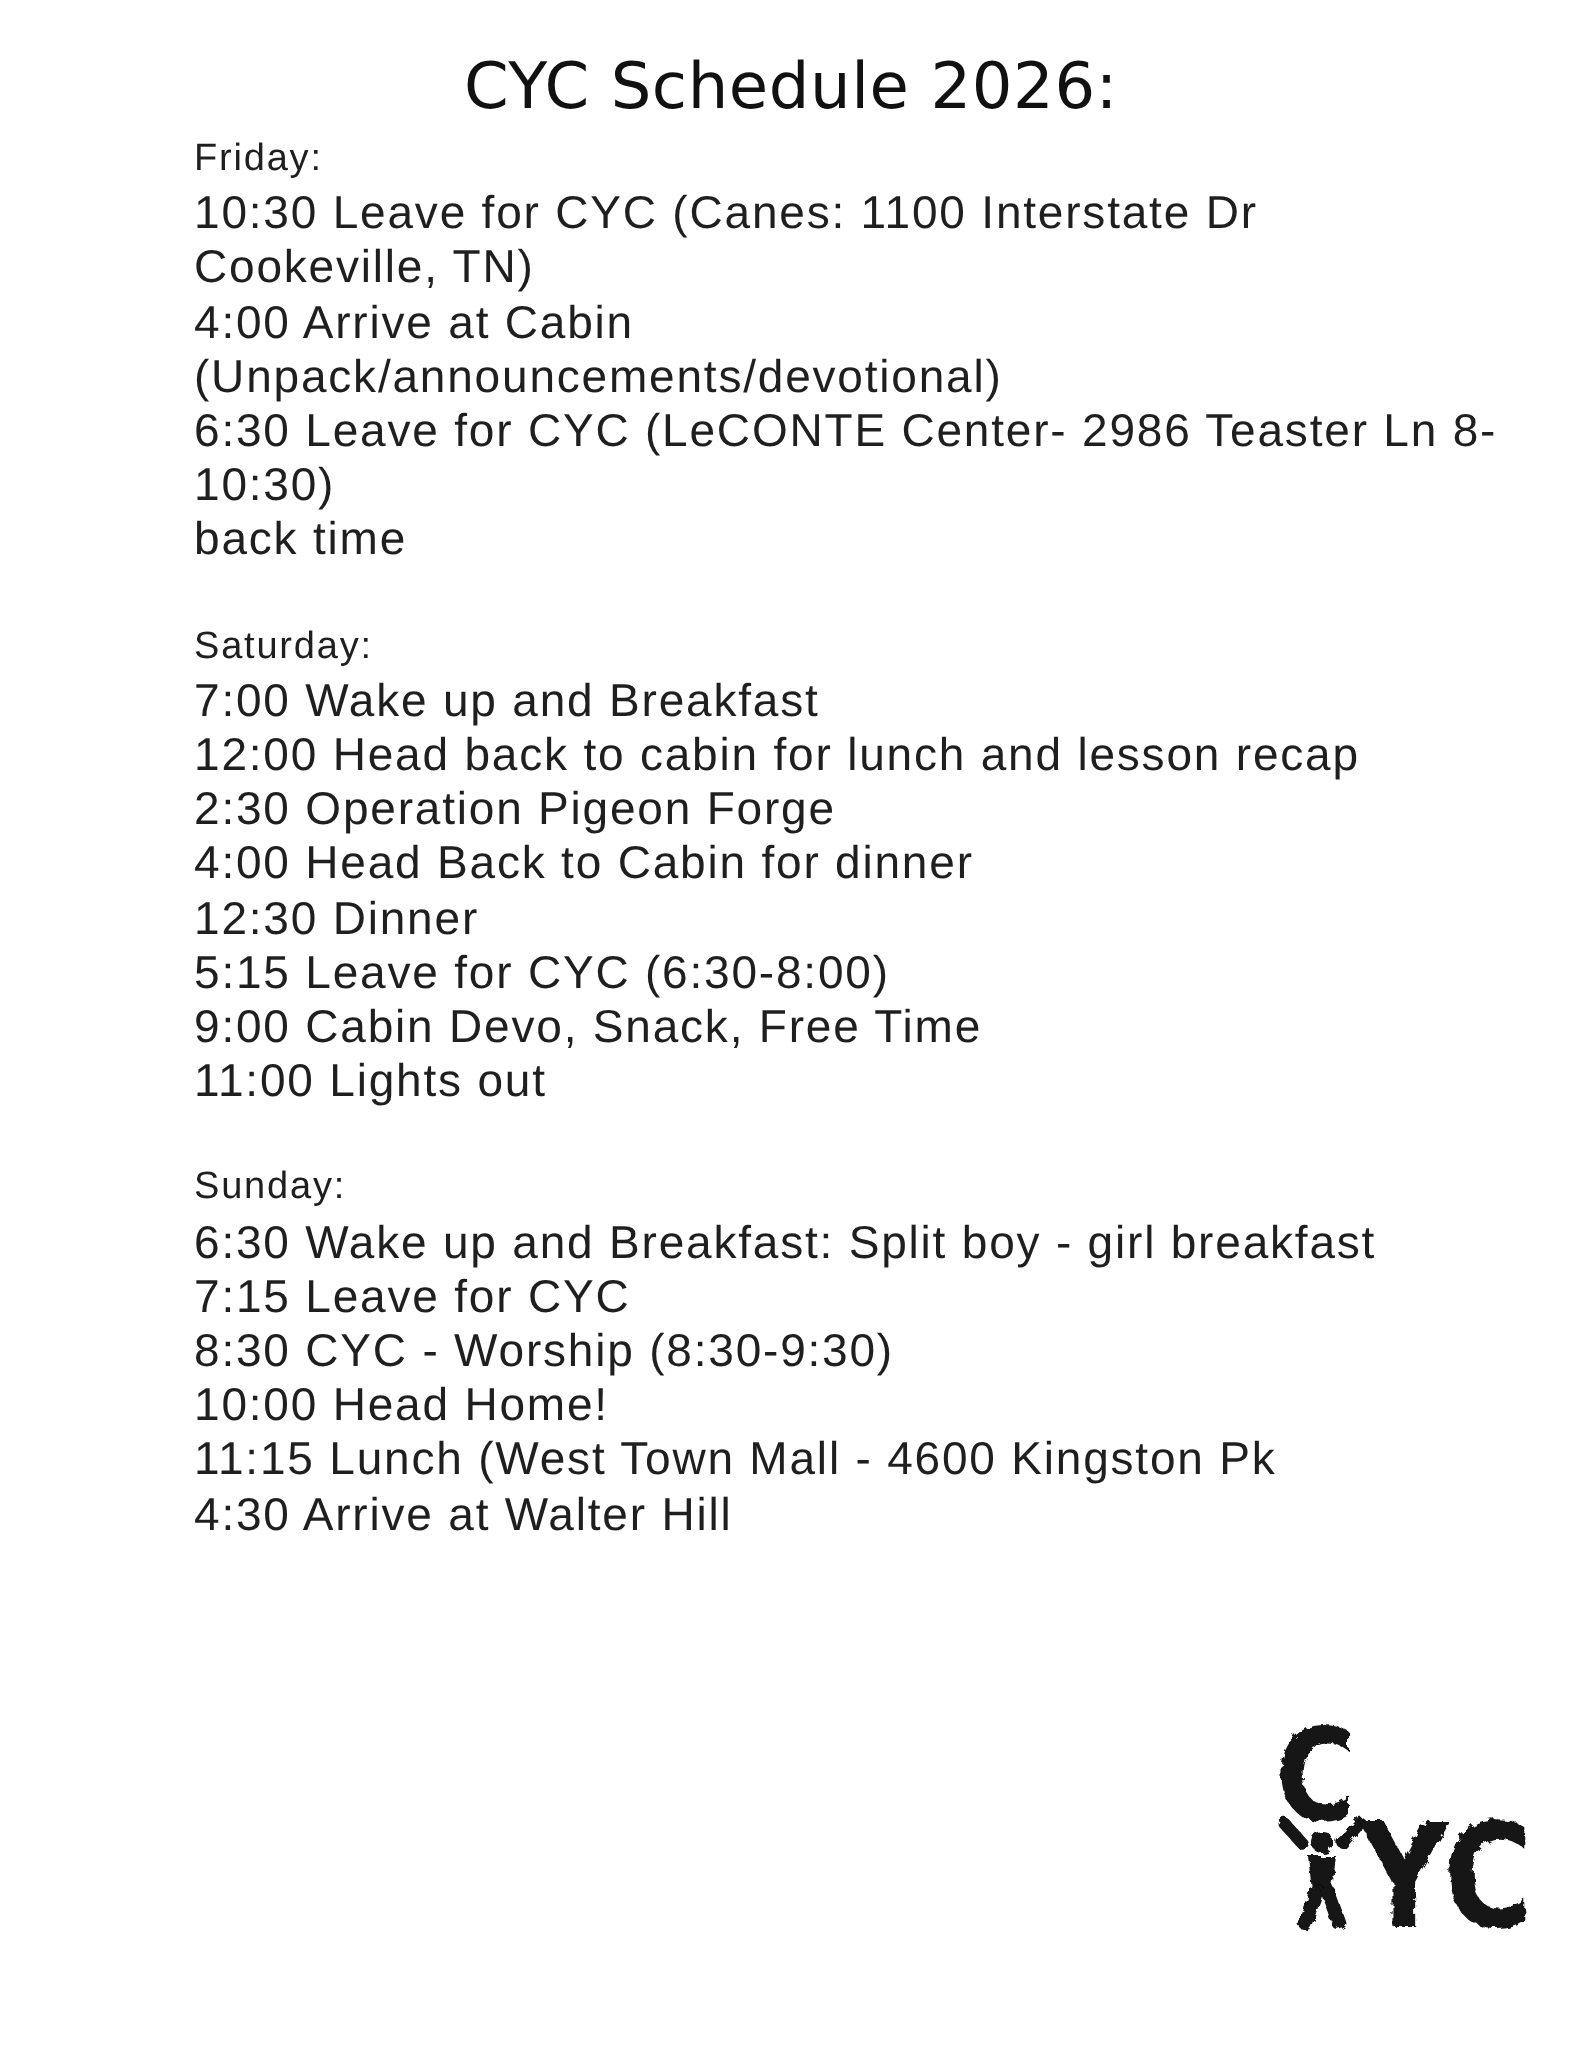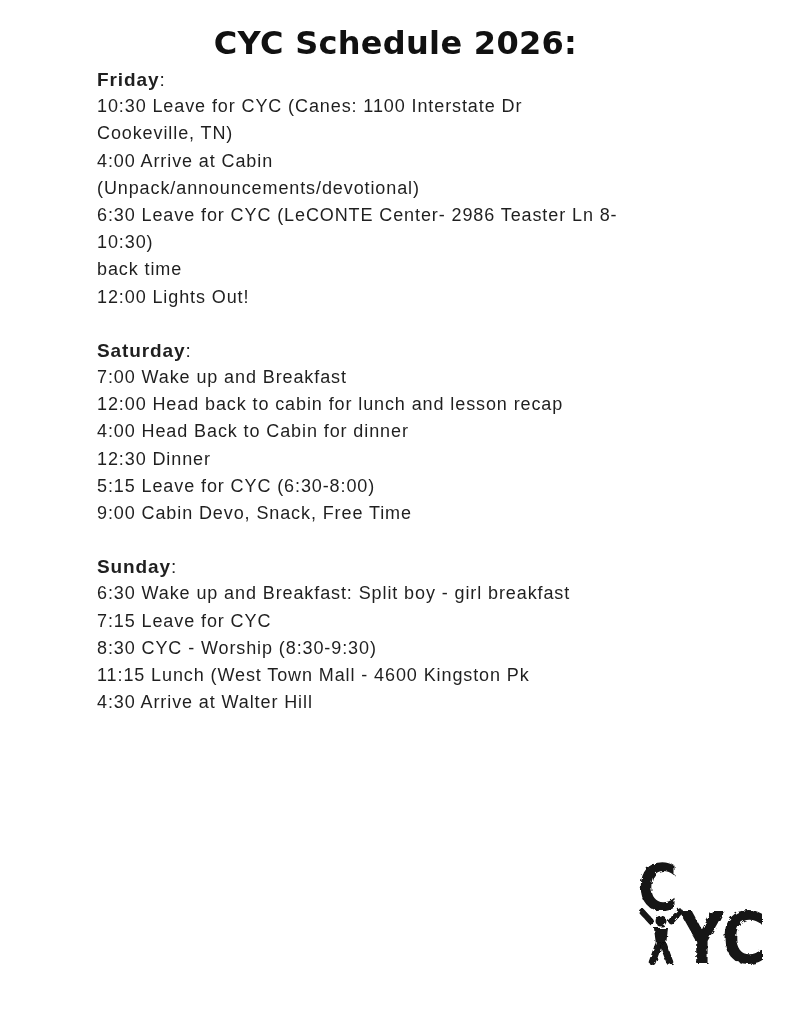--- a/index.html
+++ b/index.html
@@ -16,41 +16,41 @@
     height: 1024px;
     background: #ffffff;
   }
   .title {
     position: absolute;
     top: 24px;
     left: 0;
     width: 100%;
     text-align: center;
     font-family: "DejaVu Sans", "Liberation Sans", sans-serif;
-    font-weight: bold;
+    font-weight: normal;
     font-size: 32px;
     letter-spacing: 0.3px;
     color: #111111;
   }
   .content {
     position: absolute;
     top: 66px;
     left: 97px;
     width: 620px;
   }
   .section { margin-bottom: 26px; }
   .day-header {
     font-size: 19px;
     line-height: 27.2px;
     letter-spacing: 0.9px;
     white-space: nowrap;
   }
-  .day-header .day-name { font-weight: bold; margin-top: 32px; }
+  .day-header .day-name { font-weight: normal; margin-top: 32px; }
   .line {
-    font-size: 18px;
+    font-size: 23px;
     line-height: 27.2px;
     letter-spacing: 0.9px;
     white-space: nowrap;
   }
   .logo {
     position: absolute;
     left: 632px;
     top: 858px;
     width: 140px;
     height: 115px;
@@ -67,38 +67,40 @@
 
     <div class="section">
       <div class="day-header"><span class="day-name">Friday</span><span>:</span></div>
       <div class="line">10:30 Leave for CYC (Canes: 1100 Interstate Dr</div>
       <div class="line">Cookeville, TN)</div>
       <div class="line">4:00 Arrive at Cabin</div>
       <div class="line">(Unpack/announcements/devotional)</div>
       <div class="line">6:30 Leave for CYC (LeCONTE Center- 2986 Teaster Ln 8-</div>
       <div class="line">10:30)</div>
       <div class="line">back time</div>
-      <div class="line">12:00 Lights Out!</div>
     </div>
 
     <div class="section">
       <div class="day-header"><span class="day-name">Saturday</span><span>:</span></div>
       <div class="line">7:00 Wake up and Breakfast</div>
       <div class="line">12:00 Head back to cabin for lunch and lesson recap</div>
+      <div class="line">2:30 Operation Pigeon Forge</div>
       <div class="line">4:00 Head Back to Cabin for dinner</div>
       <div class="line">12:30 Dinner</div>
       <div class="line">5:15 Leave for CYC (6:30-8:00)</div>
       <div class="line">9:00 Cabin Devo, Snack, Free Time</div>
+      <div class="line">11:00 Lights out</div>
     </div>
 
     <div class="section">
       <div class="day-header"><span class="day-name">Sunday</span><span>:</span></div>
       <div class="line">6:30 Wake up and Breakfast: Split boy - girl breakfast</div>
       <div class="line">7:15 Leave for CYC</div>
       <div class="line">8:30 CYC - Worship (8:30-9:30)</div>
+      <div class="line">10:00 Head Home!</div>
       <div class="line">11:15 Lunch (West Town Mall - 4600 Kingston Pk</div>
       <div class="line">4:30 Arrive at Walter Hill</div>
     </div>
 
   </div>
 
   <div class="logo">
     <svg width="140" height="115" viewBox="0 0 140 115" xmlns="http://www.w3.org/2000/svg">
       <defs>
         <filter id="rough" x="-10%" y="-10%" width="120%" height="120%">

